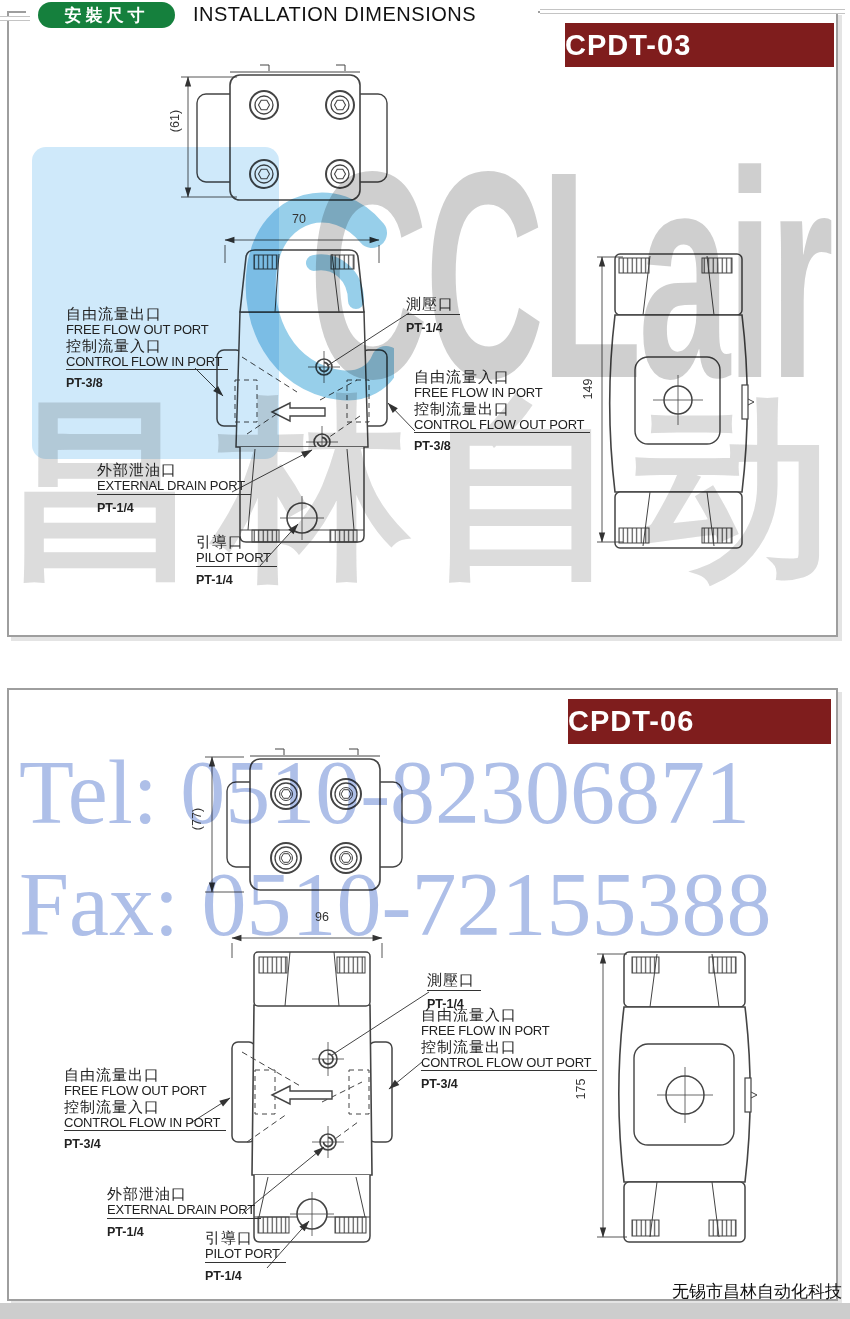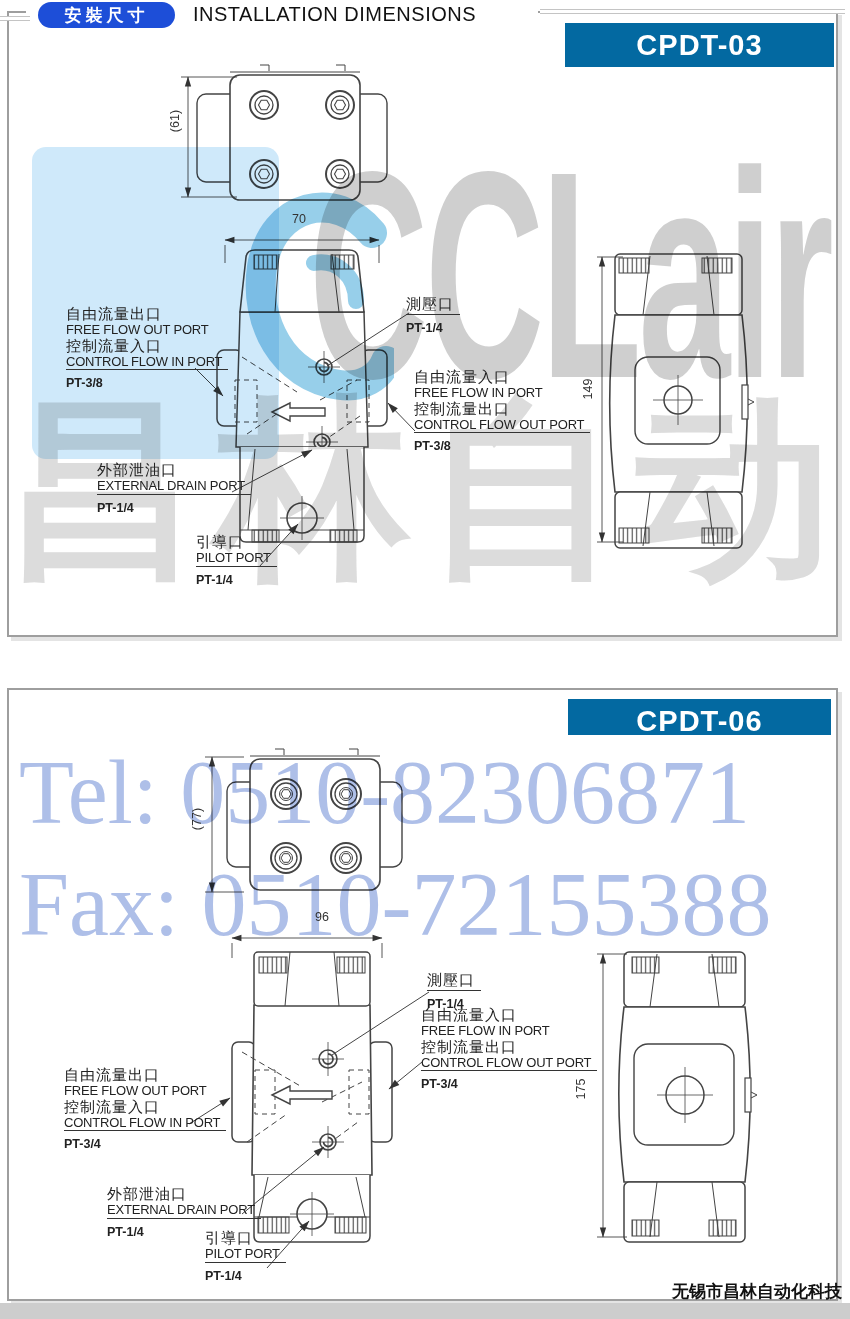--- a/index.html
+++ b/index.html
@@ -3,50 +3,50 @@
 <meta charset="utf-8">
 <style>
   html,body{margin:0;padding:0;background:#fff}
   .page{position:relative;width:850px;height:1319px;background:#fff;overflow:hidden;
         font-family:"Liberation Sans",sans-serif;color:#222}
   .panel{position:absolute;background:#fff;border:2px solid #9e9e9e;box-sizing:border-box;
          overflow:hidden;box-shadow:4px 4px 0 #e4e4e4}
   #panel1{left:7px;top:11px;width:831px;height:626px}
   #panel2{left:7px;top:688px;width:831px;height:613px}
   .draw{position:absolute;left:0;top:0}
-  .model-tag{position:absolute;background:#0369a1;color:#fff;font-weight:bold;font-size:29px;
-             text-align:center;letter-spacing:1px}
+  .model-tag{position:absolute;background:#7f1d1d;color:#fff;font-weight:bold;font-size:29px;
+             letter-spacing:1px}
   #tag1{left:556px;top:10px;width:269px;height:44px;line-height:44px}
-  #tag2{left:559px;top:9px;width:263px;height:36px;line-height:45px}
+  #tag2{left:559px;top:9px;width:263px;height:45px;line-height:45px}
   .wm{position:absolute;mix-blend-mode:multiply;pointer-events:none}
   .wm-blue{left:23px;top:134px;width:247px;height:312px;background:#cfe9fa;border-radius:14px}
   .wm-swirl{left:235px;top:168px}
   .wm-brand{left:300px;top:115px;font-size:295px;font-weight:bold;color:#c7c7c7;line-height:1;
             letter-spacing:-6px;transform:scaleX(0.56);transform-origin:left top;white-space:nowrap;opacity:.85}
   .wm-brandcn{left:-5px;top:378px;font-size:195px;font-weight:bold;color:#d8d8d8;letter-spacing:16px;
               line-height:1;white-space:nowrap;opacity:.9}
   .wm-tel,.wm-fax{left:10px;font-size:90px;font-family:Liberation Serif, serif;color:#a5b8e6;
                   line-height:1;white-space:nowrap;opacity:.9}
   .wm-tel{top:58px}.wm-fax{top:170px}
   .hdr-chip{position:absolute;left:26px;top:0;width:512px;height:31px;background:#fff}
   .hdr-line{position:absolute;height:3px;background:#fff;border-top:1.5px solid #c4c4c4;border-bottom:1.5px solid #c4c4c4}
   #hline-l{left:0;top:16px;width:30px}
   #hline-r{left:540px;top:9px;width:305px}
-  .badge{position:absolute;left:38px;top:2px;width:137px;height:26px;background:#1d4ed8;border-radius:13px;
+  .badge{position:absolute;left:38px;top:2px;width:137px;height:26px;background:#15803d;border-radius:13px;
          color:#fff;font-size:17px;font-weight:bold;letter-spacing:4px;text-align:center;line-height:27px}
   .hdr-title{position:absolute;left:193px;top:3px;font-size:20px;font-weight:normal;letter-spacing:.5px;color:#111;white-space:nowrap}
   .lbl{position:absolute;color:#222}
   .lbl span{display:block}
   .cn{font-size:15px;line-height:18px;letter-spacing:1px;width:max-content}
   .en{font-size:13px;line-height:13.5px;letter-spacing:-.2px;width:max-content}
   .ul{border-bottom:1.3px solid #333;padding-bottom:1px;padding-right:6px}
   .pt{font-size:12.5px;font-weight:bold;margin-top:6px;width:max-content}
   .dim{position:absolute;font-size:12.5px;color:#333;text-align:center;width:60px;line-height:14px}
   .dimv{transform:rotate(-90deg)}
-  .footer{position:absolute;right:8px;top:1280px;font-size:17px;font-weight:bold;color:#111}
+  .footer{position:absolute;right:8px;top:1280px;font-size:17px;font-weight:normal;color:#111}
   .bottom-band{position:absolute;left:0;top:1303px;width:850px;height:16px;background:#cdcdcd}
 </style>
 </head>
 <body>
 
 <div class="page">
 
   <section class="panel" id="panel1">
     <svg class="draw" width="827" height="622" viewBox="0 0 827 622">
       <defs>

